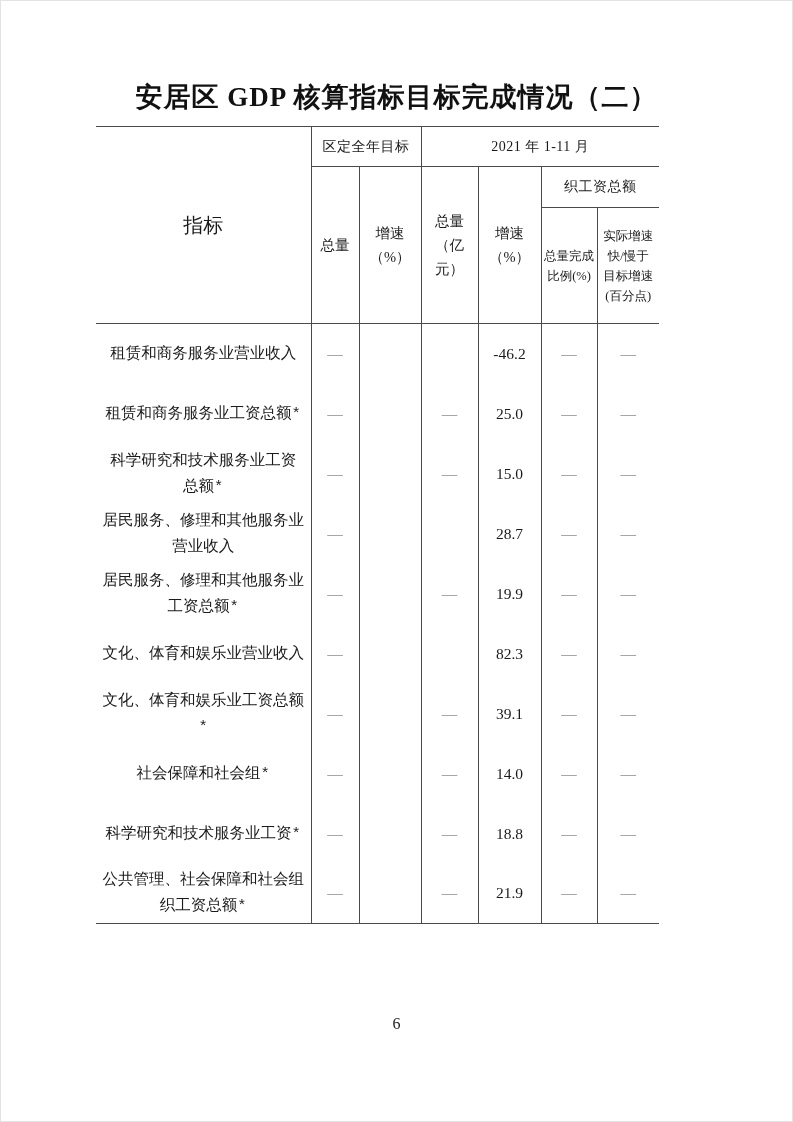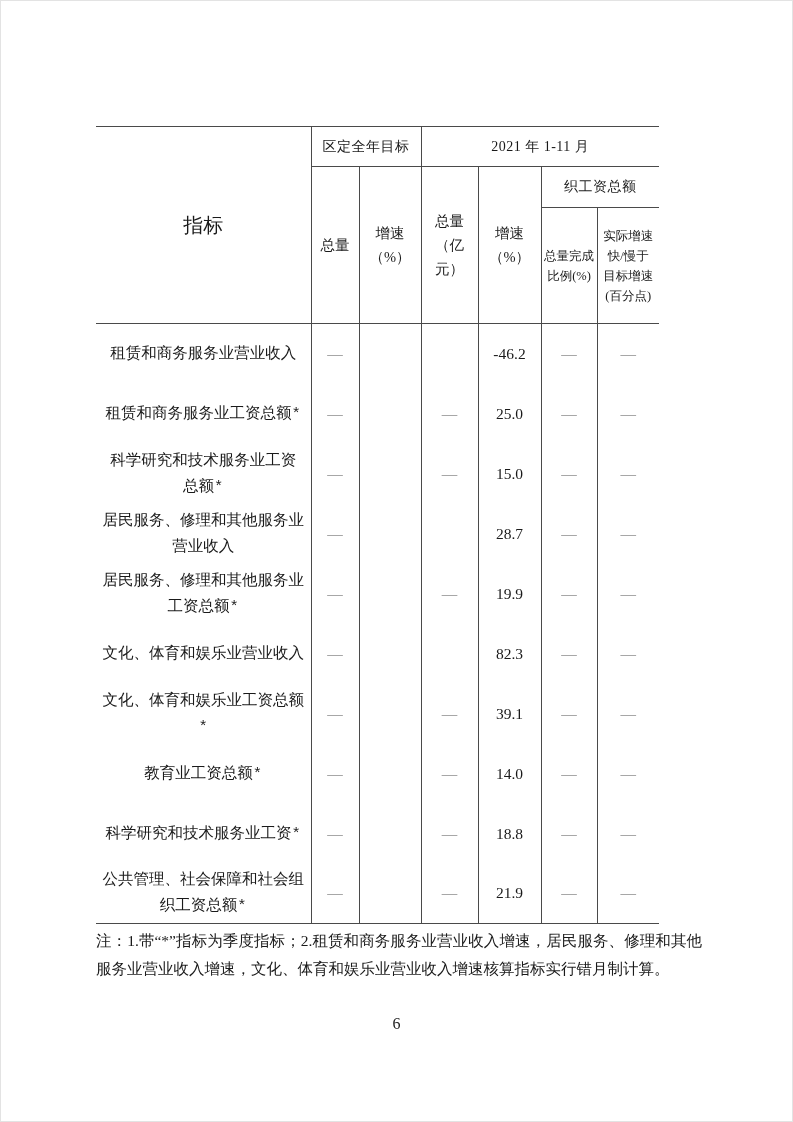--- a/index.html
+++ b/index.html
@@ -90,20 +90,21 @@
     text-align: center;
     font-size: 16px;
     color: #222222;
   }
 </style>
 </head>
 <body>
 
 <div class="page">
 
+  <h1 class="doc-title">安居区 GDP 核算指标目标完成情况（二）</h1>
 
   <table class="gdp">
     <colgroup>
       <col style="width:215px">
         <col style="width:48px">
         <col style="width:62px">
       <col style="width:57px">
         <col style="width:63px">
         <col style="width:56px">
         <col style="width:62px">
@@ -196,21 +197,21 @@
         <td class="cell-indicator">文化、体育和娱乐业工资总额
 *</td>
         <td class="cell-val dash">—</td>
         <td class="cell-val"></td>
         <td class="cell-val dash">—</td>
         <td class="cell-val">39.1</td>
         <td class="cell-val dash">—</td>
         <td class="cell-val dash">—</td>
       </tr>
       <tr>
-        <td class="cell-indicator">教育业工资总额*</td>
+        <td class="cell-indicator">社会保障和社会组*</td>
         <td class="cell-val dash">—</td>
         <td class="cell-val"></td>
         <td class="cell-val dash">—</td>
         <td class="cell-val">14.0</td>
         <td class="cell-val dash">—</td>
         <td class="cell-val dash">—</td>
       </tr>
       <tr>
         <td class="cell-indicator">科学研究和技术服务业工资*</td>
         <td class="cell-val dash">—</td>
@@ -226,17 +227,16 @@
         <td class="cell-val dash">—</td>
         <td class="cell-val"></td>
         <td class="cell-val dash">—</td>
         <td class="cell-val">21.9</td>
         <td class="cell-val dash">—</td>
         <td class="cell-val dash">—</td>
       </tr>
     </tbody>
   </table>
 
-  <p class="note">注：1.带“*”指标为季度指标；2.租赁和商务服务业营业收入增速，居民服务、修理和其他服务业营业收入增速，文化、体育和娱乐业营业收入增速核算指标实行错月制计算。</p>
 
   <div class="page-number">6</div>
 
 </div>
 
 </body></html>

